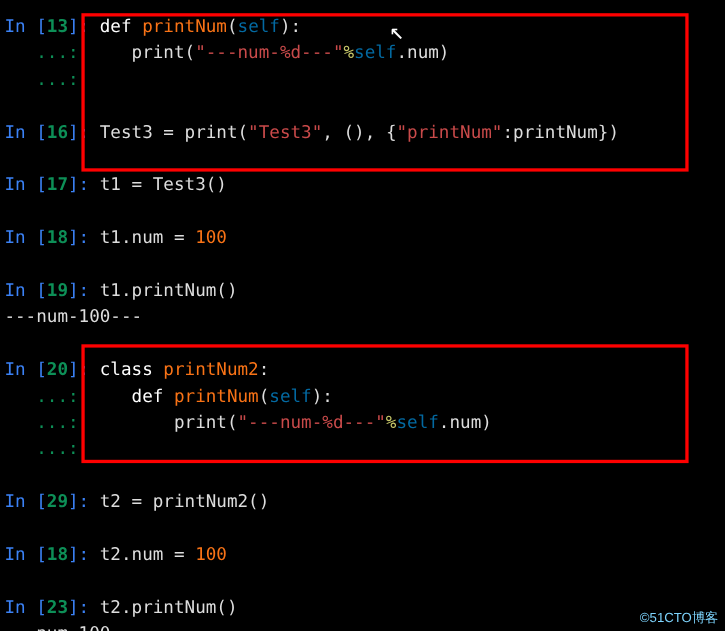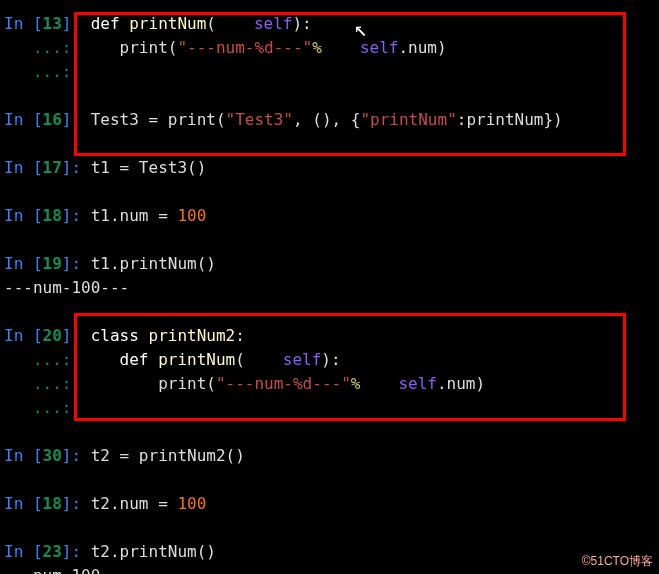--- a/index.html
+++ b/index.html
@@ -14,22 +14,22 @@
       overflow: hidden;
       position: relative;
       padding: 12px 4px 4px 4px;
     }
     .line { white-space: pre; }
     .prompt-in   { color: #3b82f6; }
     .prompt-num  { color: #0d8f57; font-weight: bold; }
     .dots        { color: #0d8f57; }
     .white  { color: #ddd; }
     .yellow { color: #c9c96a; }
-    .blue   { color: #fef9c3; }
-    .purple { color: #8b5cf6; margin-left: 38px; }
+    .blue   { color: #f97316; }
+    .purple { color: #0369a1; }
     .num    { color: #f97316; }
     .str    { color: #c94a4a; }
     .key    { color: #ffffff; }
 
     .hl-box {
       position: absolute;
       border: 3px solid #ff0000;
       pointer-events: none;
     }
     .hl1 { left: 74px; top: 12px;  width: 552px; height: 144px; }
@@ -40,21 +40,21 @@
       left: 354px;
       top: 12px;
       pointer-events: none;
       font-size: 22px;
       color: #fff;
     }
     .watermark {
       position: absolute;
       right: 6px;
       bottom: 4px;
-      color: #fca5a5;
+      color: #7dd3fc;
       font-size: 12px;
       font-family: sans-serif;
     }
   </style>
 </head>
 <body>
 
 <div class="hl-box hl1"></div>
 <div class="hl-box hl2"></div>
 <div class="cursor">↖</div>
@@ -76,21 +76,21 @@
 <div class="line"><span class="prompt-in">In [</span><span class="prompt-num">19</span><span class="prompt-in">]: </span><span class="white">t1.printNum()</span></div>
 <div class="line white">---num-100---</div>
 <div class="line"> </div>
 
 <div class="line"><span class="prompt-in">In [</span><span class="prompt-num">20</span><span class="prompt-in">]: </span><span class="key">class </span><span class="blue">printNum2</span><span class="white">:</span></div>
 <div class="line"><span class="dots">   ...: </span><span class="white">    </span><span class="key">def </span><span class="blue">printNum</span><span class="white">(</span><span class="purple">self</span><span class="white">):</span></div>
 <div class="line"><span class="dots">   ...: </span><span class="white">        print(</span><span class="str">"---num-%d---"</span><span class="yellow">%</span><span class="purple">self</span><span class="white">.num)</span></div>
 <div class="line"><span class="dots">   ...: </span></div>
 <div class="line"> </div>
 
-<div class="line"><span class="prompt-in">In [</span><span class="prompt-num">30</span><span class="prompt-in">]: </span><span class="white">t2 = printNum2()</span></div>
+<div class="line"><span class="prompt-in">In [</span><span class="prompt-num">29</span><span class="prompt-in">]: </span><span class="white">t2 = printNum2()</span></div>
 <div class="line"> </div>
 
 <div class="line"><span class="prompt-in">In [</span><span class="prompt-num">18</span><span class="prompt-in">]: </span><span class="white">t2.num = </span><span class="num">100</span></div>
 <div class="line"> </div>
 
 <div class="line"><span class="prompt-in">In [</span><span class="prompt-num">23</span><span class="prompt-in">]: </span><span class="white">t2.printNum()</span></div>
 <div class="line white">---num-100---</div>
 
 <div class="watermark">©51CTO博客</div>
 

